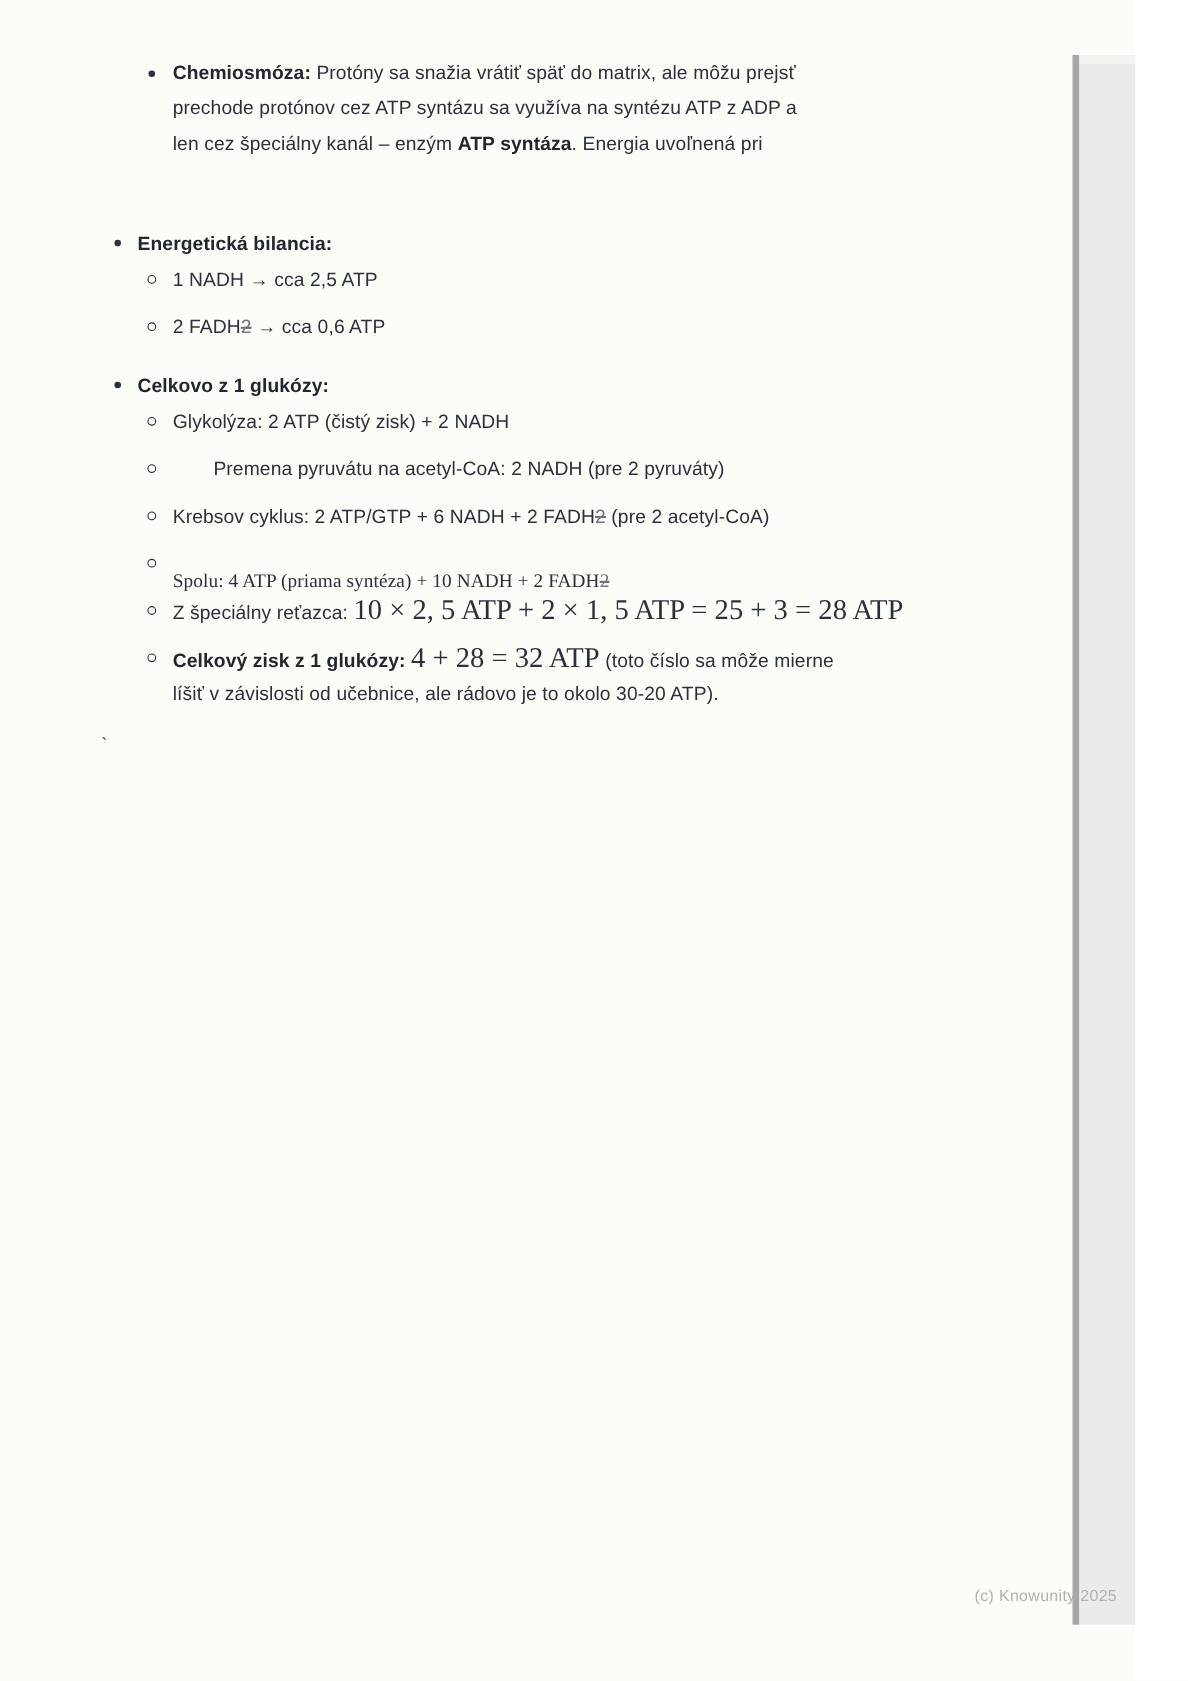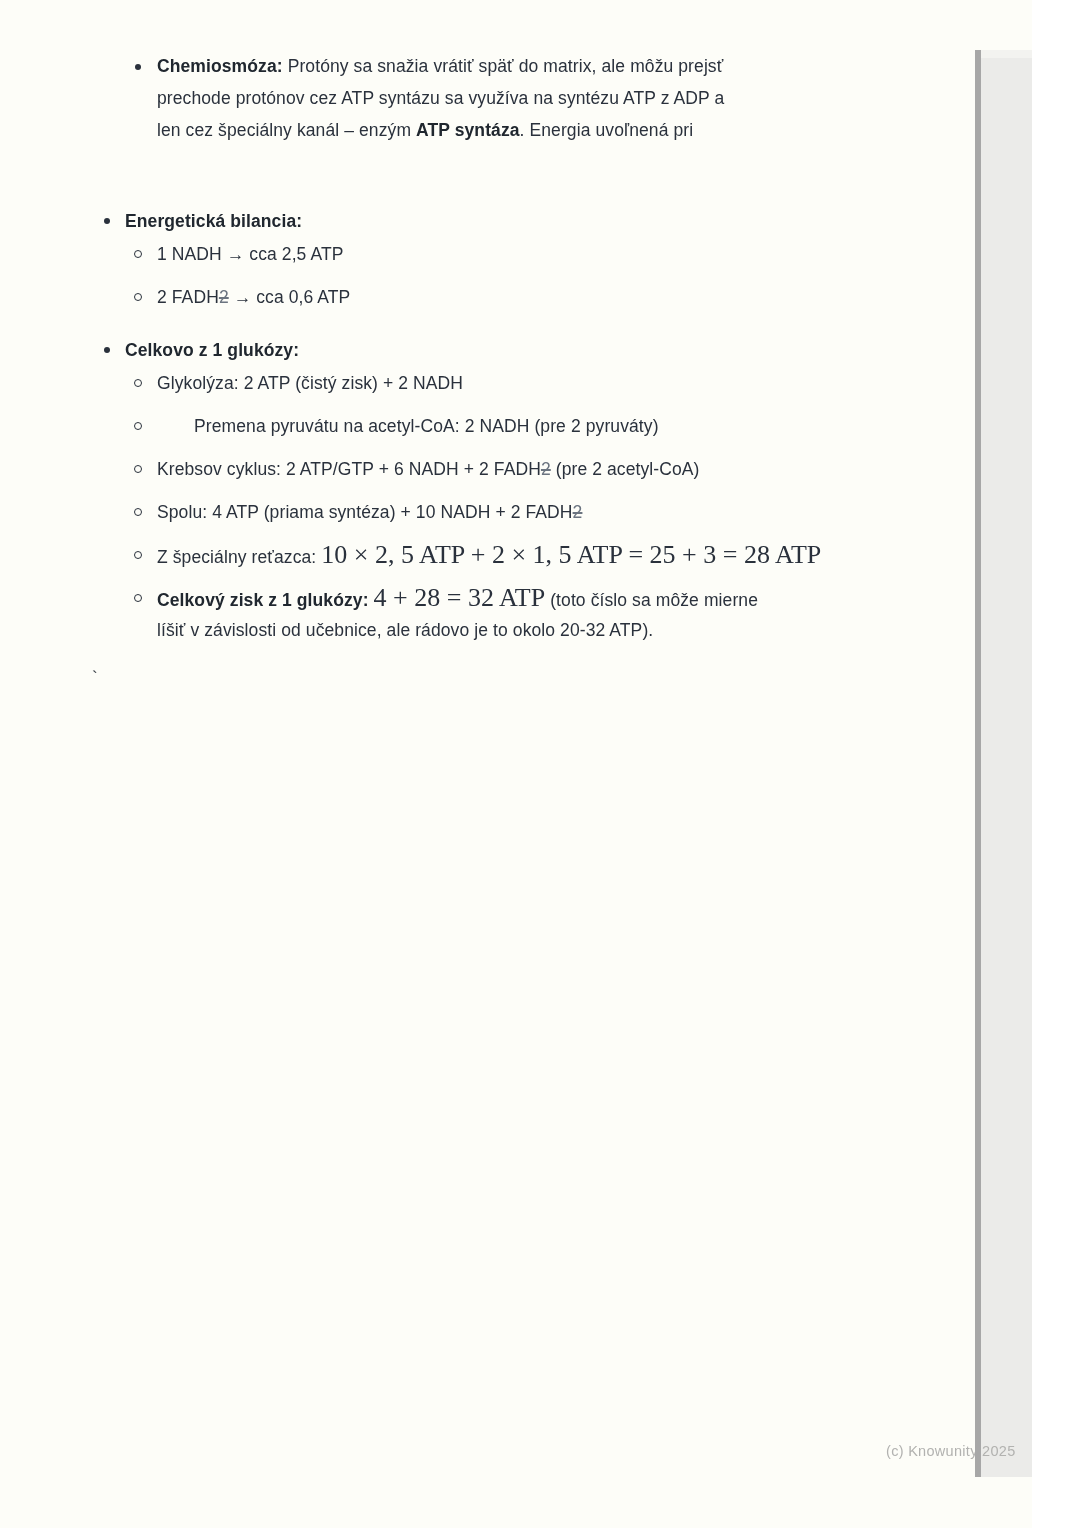--- a/index.html
+++ b/index.html
@@ -103,30 +103,30 @@
 <div class="row" style="left:157px; top:410px;margin-left:37px;">
   <span>Premena pyruvátu na acetyl-CoA: 2 NADH (pre 2 pyruváty)</span>
 </div>
 
 <span class="bullet-circle" style="left:134px; top:465px;"></span>
 <div class="row" style="left:157px; top:453px;">
   <span>Krebsov cyklus: 2 ATP/GTP + 6 NADH + 2 FADH</span><span class="sub2">2</span><span> (pre 2 acetyl-CoA)</span>
 </div>
 
 <span class="bullet-circle" style="left:134px; top:508px;"></span>
-<div class="row" style="left:157px; top:496px;">
+<div class="row" style="left:157px; top:512px;font-family:Liberation Serif, serif;">
   <span>Spolu: 4 ATP (priama syntéza) + 10 NADH + 2 FADH</span><span class="sub2">2</span>
 </div>
 
 <span class="bullet-circle" style="left:134px; top:551px;"></span>
 <div class="row" style="left:157px; top:539px;">
   <span>Z špeciálny reťazca: </span><span class="math">10 × 2, 5 ATP + 2 × 1, 5 ATP = 25 + 3 = 28 ATP</span>
 </div>
 
 <span class="bullet-circle" style="left:134px; top:594px;"></span>
 <div class="row" style="left:157px; top:582px;">
   <div class="line"><span class="b">Celkový zisk z 1 glukózy: </span><span class="math">4 + 28 = 32 ATP</span><span> (toto číslo sa môže mierne</span></div>
-  <div class="line"><span>líšiť v závislosti od učebnice, ale rádovo je to okolo 20-32 ATP).</span></div>
+  <div class="line"><span>líšiť v závislosti od učebnice, ale rádovo je to okolo 30-20 ATP).</span></div>
 </div>
 
 <div class="stray-backtick">`</div>
 
 <div class="watermark">(c) Knowunity 2025</div>
 
 </body></html>

